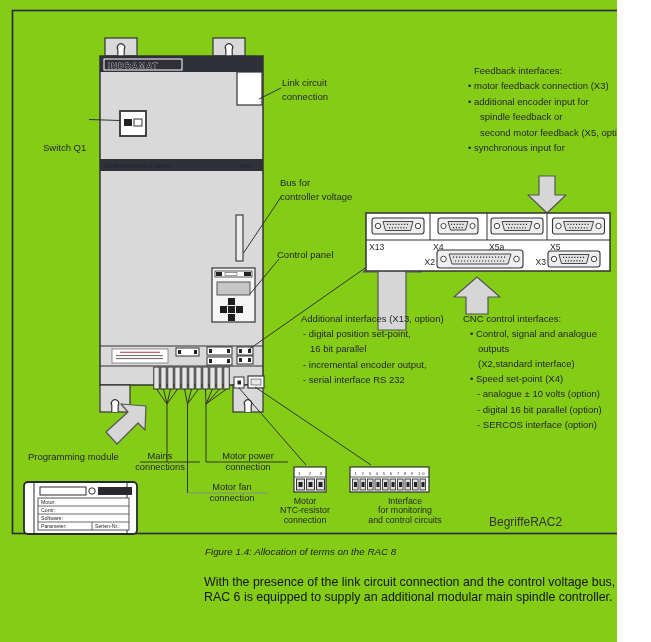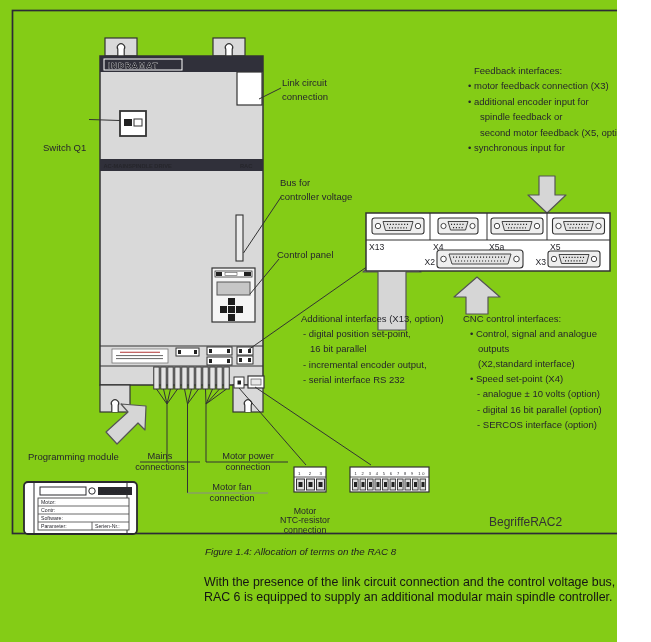--- a/index.html
+++ b/index.html
@@ -3,21 +3,21 @@
 <meta charset="utf-8">
 <style>
   html,body { margin:0; padding:0; background:#ffffff; }
   #page {
     position:relative; width:617px; height:642px; background:#84cc16;
     font-family:"Liberation Sans","DejaVu Sans",sans-serif; overflow:hidden;
   }
   #fig-svg { position:absolute; left:0; top:0; }
   .lbl { position:absolute; color:#26262c; font-size:9.5px; line-height:13.5px; white-space:nowrap; }
   .ctr { text-align:center; white-space:normal; line-height:10.5px; font-size:9.3px; }
-  .small { font-size:8.8px; line-height:9.4px;margin-top:10px; }
+  .small { font-size:8.8px; line-height:9.4px; }
   .blk { position:absolute; color:#26262c; font-size:9.5px; }
   .blk div { white-space:pre; }
   #blk-feedback div { line-height:15.4px; }
   #blk-additional div { line-height:15.2px; }
   #blk-cnc div { line-height:15.1px; }
   .pad2 { padding-left:2px; } .pad6 { padding-left:6px; }
   .pad7 { padding-left:7px; } .pad9 { padding-left:9px; } .pad12 { padding-left:12px; }
   .pad14 { padding-left:14px; } .pad15 { padding-left:15px; }
   #caption { position:absolute; left:205px; top:546px; font-style:italic; font-size:9.8px; color:#222; }
   #body-text { position:absolute; left:204px; top:575px; width:444px; font-size:12.4px; line-height:14.9px; color:#141414; }
@@ -334,20 +334,25 @@
     <div>Motor fan</div>
     <div>connection</div>
   </div>
 
   <div class="lbl ctr small" style="left:273px;top:497px;width:64px;">
     <div>Motor</div>
     <div>NTC-resistor</div>
     <div>connection</div>
   </div>
 
+  <div class="lbl ctr small" style="left:365px;top:497px;width:80px;">
+    <div>Interface</div>
+    <div>for monitoring</div>
+    <div>and control circuits</div>
+  </div>
 
   <div class="lbl" id="lbl-watermark" style="left:489px;top:516px;">BegriffeRAC2</div>
 
   <div id="caption">Figure 1.4: Allocation of terms on the RAC 8</div>
 
   <div id="body-text">With the presence of the link circuit connection and the control voltage bus, the RAC 6 is equipped to supply an additional modular main spindle controller.</div>
 
 </div>
 
 </body></html>

